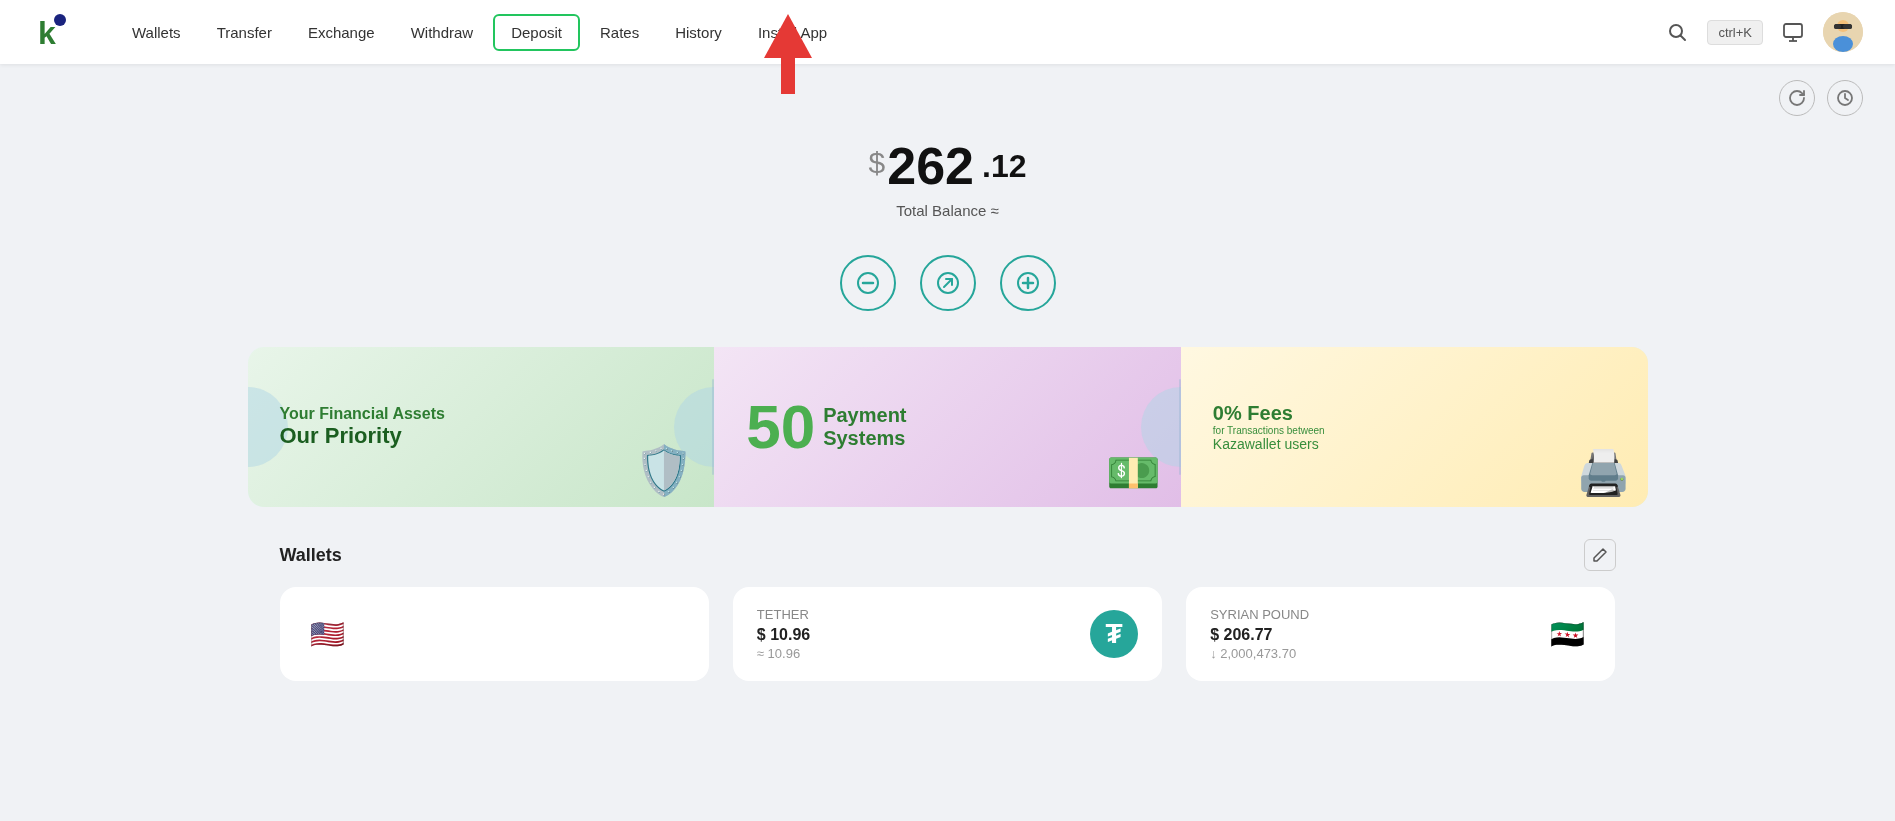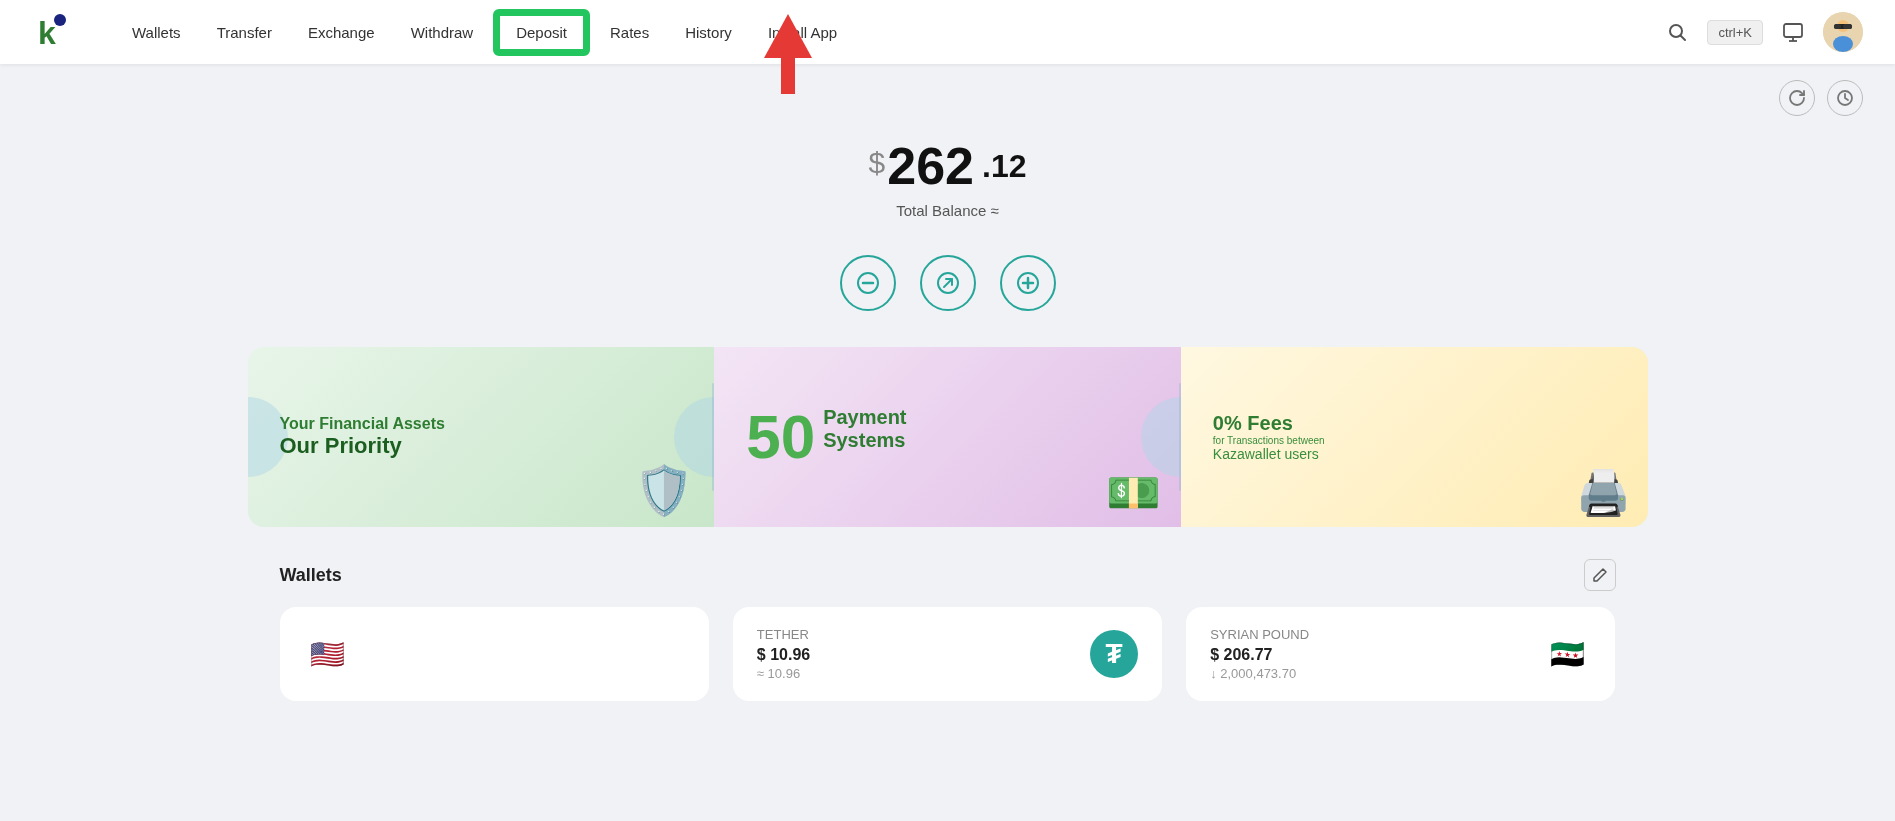--- a/index.html
+++ b/index.html
@@ -34,21 +34,21 @@
     .nav-link {
       padding: 8px 16px;
       font-size: 15px;
       color: #333;
       cursor: pointer;
       border-radius: 6px;
       text-decoration: none;
       white-space: nowrap;
     }
     .nav-link.deposit-active {
-      border: 7px solid #22c55e;
+      border: 2px solid #22c55e;
       color: #333;
       font-weight: 500;
       position: relative;
     }
     .nav-right {
       display: flex;
       align-items: center;
       gap: 12px;
     }
     .search-icon-btn {
@@ -183,21 +183,21 @@
 
     
     .promo-banner {
       display: flex;
       width: 100%;
       max-width: 1400px;
       background: linear-gradient(135deg, #e8f4fd 0%, #dceefb 100%);
       border-radius: 16px;
       overflow: hidden;
       margin: 0 32px 32px;
-      height: 180px;
+      height: 160px;
       position: relative;
     }
     .promo-item {
       flex: 1;
       display: flex;
       flex-direction: column;
       justify-content: center;
       padding: 20px 32px;
       position: relative;
     }
@@ -396,21 +396,21 @@
     <div class="promo-item" style="background: linear-gradient(135deg, #e8f5e9, #c8e6c9); position:relative;">
       <div style="position:absolute;left:0;top:50%;transform:translateY(-50%);width:40px;height:80px;background:rgba(176,213,230,0.5);border-radius:0 50px 50px 0;"></div>
       <div style="font-size:16px;font-weight:600;color:#2e7d32;z-index:1;">Your Financial Assets</div>
       <div style="font-size:22px;font-weight:900;color:#1b5e20;z-index:1;">Our Priority</div>
       <div style="position:absolute;right:20px;bottom:8px;font-size:48px;z-index:1;">🛡️</div>
       <div style="position:absolute;right:0;top:50%;transform:translateY(-50%);width:40px;height:80px;background:rgba(176,213,230,0.5);border-radius:50px 0 0 50px;"></div>
     </div>
 
 
     <div class="promo-item" style="background: linear-gradient(135deg, #f3e5f5, #e1bee7); position:relative;">
-      <div style="display:flex;align-items:flex-start;gap:8px;z-index:1;">
+      <div style="display:flex;align-items:center;gap:8px;z-index:1;">
         <span style="font-size:62px;font-weight:900;color:#4caf50;line-height:1;">50</span>
         <div>
           <div style="font-size:20px;font-weight:700;color:#2e7d32;">Payment</div>
           <div style="font-size:20px;font-weight:700;color:#2e7d32;">Systems</div>
         </div>
       </div>
       <div style="position:absolute;right:20px;bottom:8px;font-size:44px;z-index:1;">💵</div>
       <div style="position:absolute;right:0;top:50%;transform:translateY(-50%);width:40px;height:80px;background:rgba(176,213,230,0.5);border-radius:50px 0 0 50px;"></div>
     </div>
 

